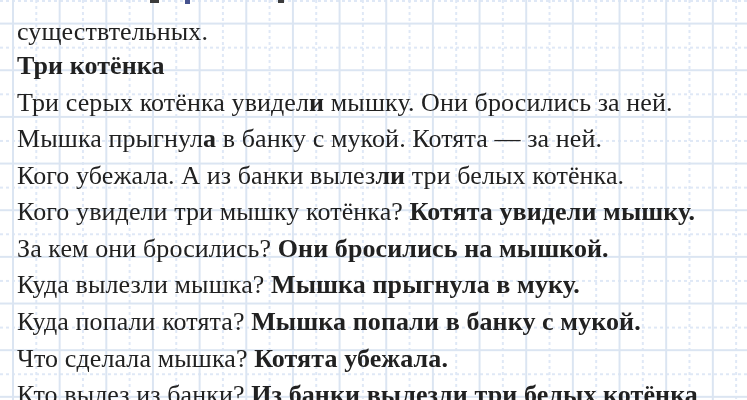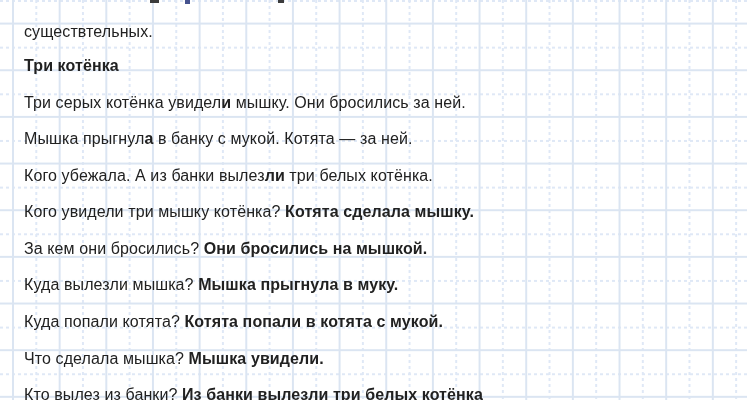--- a/index.html
+++ b/index.html
@@ -30,27 +30,28 @@
       6px 46.66px;
     background-position:
       12px 0,
       0 22.6px,
       35.3px 0,
       0 0;
     background-repeat: repeat;
   }
   .text-line {
     position: absolute;
-    left: 24px;
+    left: 17px;
     right: 8px;
-    font-size: 16px;
+    font-size: 26px;
     line-height: 24px;
     letter-spacing: 0.1px;
     color: #212121;
     white-space: nowrap;
+    font-family: Liberation Serif, serif;
   }
   .text-line b { font-weight: 700; margin-top: 44px; }
   .fragment {
     position: absolute;
     top: 0;
     background: #3c3c3c;
   }
   .fragment.tinted { background: #46538f; }
 </style>
 </head>
@@ -61,20 +62,20 @@
   <div class="fragment" style="left:150px; width:9px; height:3px;"></div>
   <div class="fragment tinted" style="left:185px; width:5px; height:4px;"></div>
   <div class="fragment" style="left:278px; width:6px; height:3px;"></div>
 
   <div id="text-layer">
       <div class="text-line" style="top: 20px;"><span>существтельных.</span></div>
       <div class="text-line" style="top: 54px;"><b>Три котёнка</b></div>
       <div class="text-line" style="top: 91px;"><span>Три серых котёнка увидел</span><b>и</b><span> мышку. Они бросились за ней.</span></div>
       <div class="text-line" style="top: 127px;"><span>Мышка прыгнул</span><b>а</b><span> в банку с мукой. Котята — за ней.</span></div>
       <div class="text-line" style="top: 164px;"><span>Кого убежала. А из банки вылез</span><b>ли</b><span> три белых котёнка.</span></div>
-      <div class="text-line" style="top: 200px;"><span>Кого увидели три мышку котёнка? </span><b>Котята сделала мышку.</b></div>
+      <div class="text-line" style="top: 200px;"><span>Кого увидели три мышку котёнка? </span><b>Котята увидели мышку.</b></div>
       <div class="text-line" style="top: 237px;"><span>За кем они бросились? </span><b>Они бросились на мышкой.</b></div>
       <div class="text-line" style="top: 273px;"><span>Куда вылезли мышка? </span><b>Мышка прыгнула в муку.</b></div>
-      <div class="text-line" style="top: 310px;"><span>Куда попали котята? </span><b>Котята попали в котята с мукой.</b></div>
-      <div class="text-line" style="top: 347px;"><span>Что сделала мышка? </span><b>Мышка увидели.</b></div>
+      <div class="text-line" style="top: 310px;"><span>Куда попали котята? </span><b>Мышка попали в банку с мукой.</b></div>
+      <div class="text-line" style="top: 347px;"><span>Что сделала мышка? </span><b>Котята убежала.</b></div>
       <div class="text-line" style="top: 383px;"><span>Кто вылез из банки? </span><b>Из банки вылезли три белых котёнка</b></div>
     </div>
 </div>
 
 </body></html>

